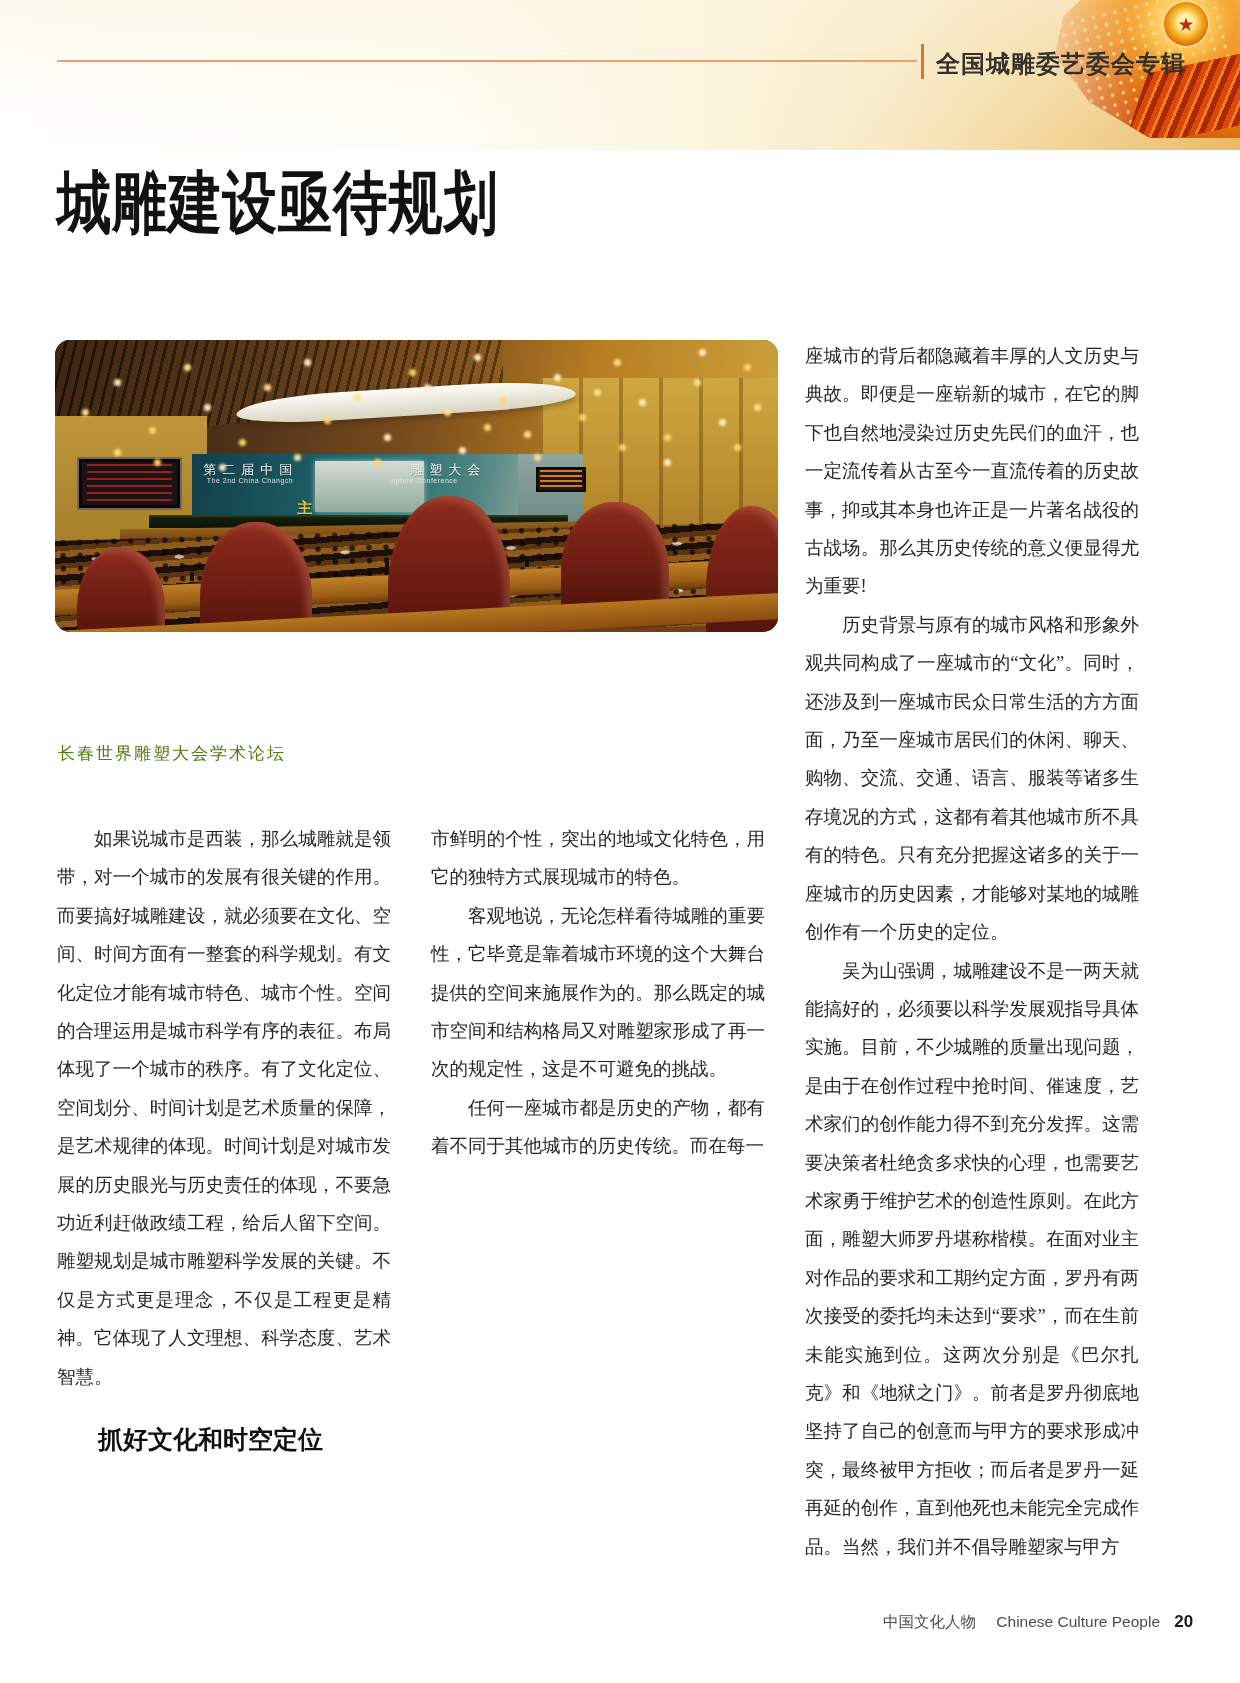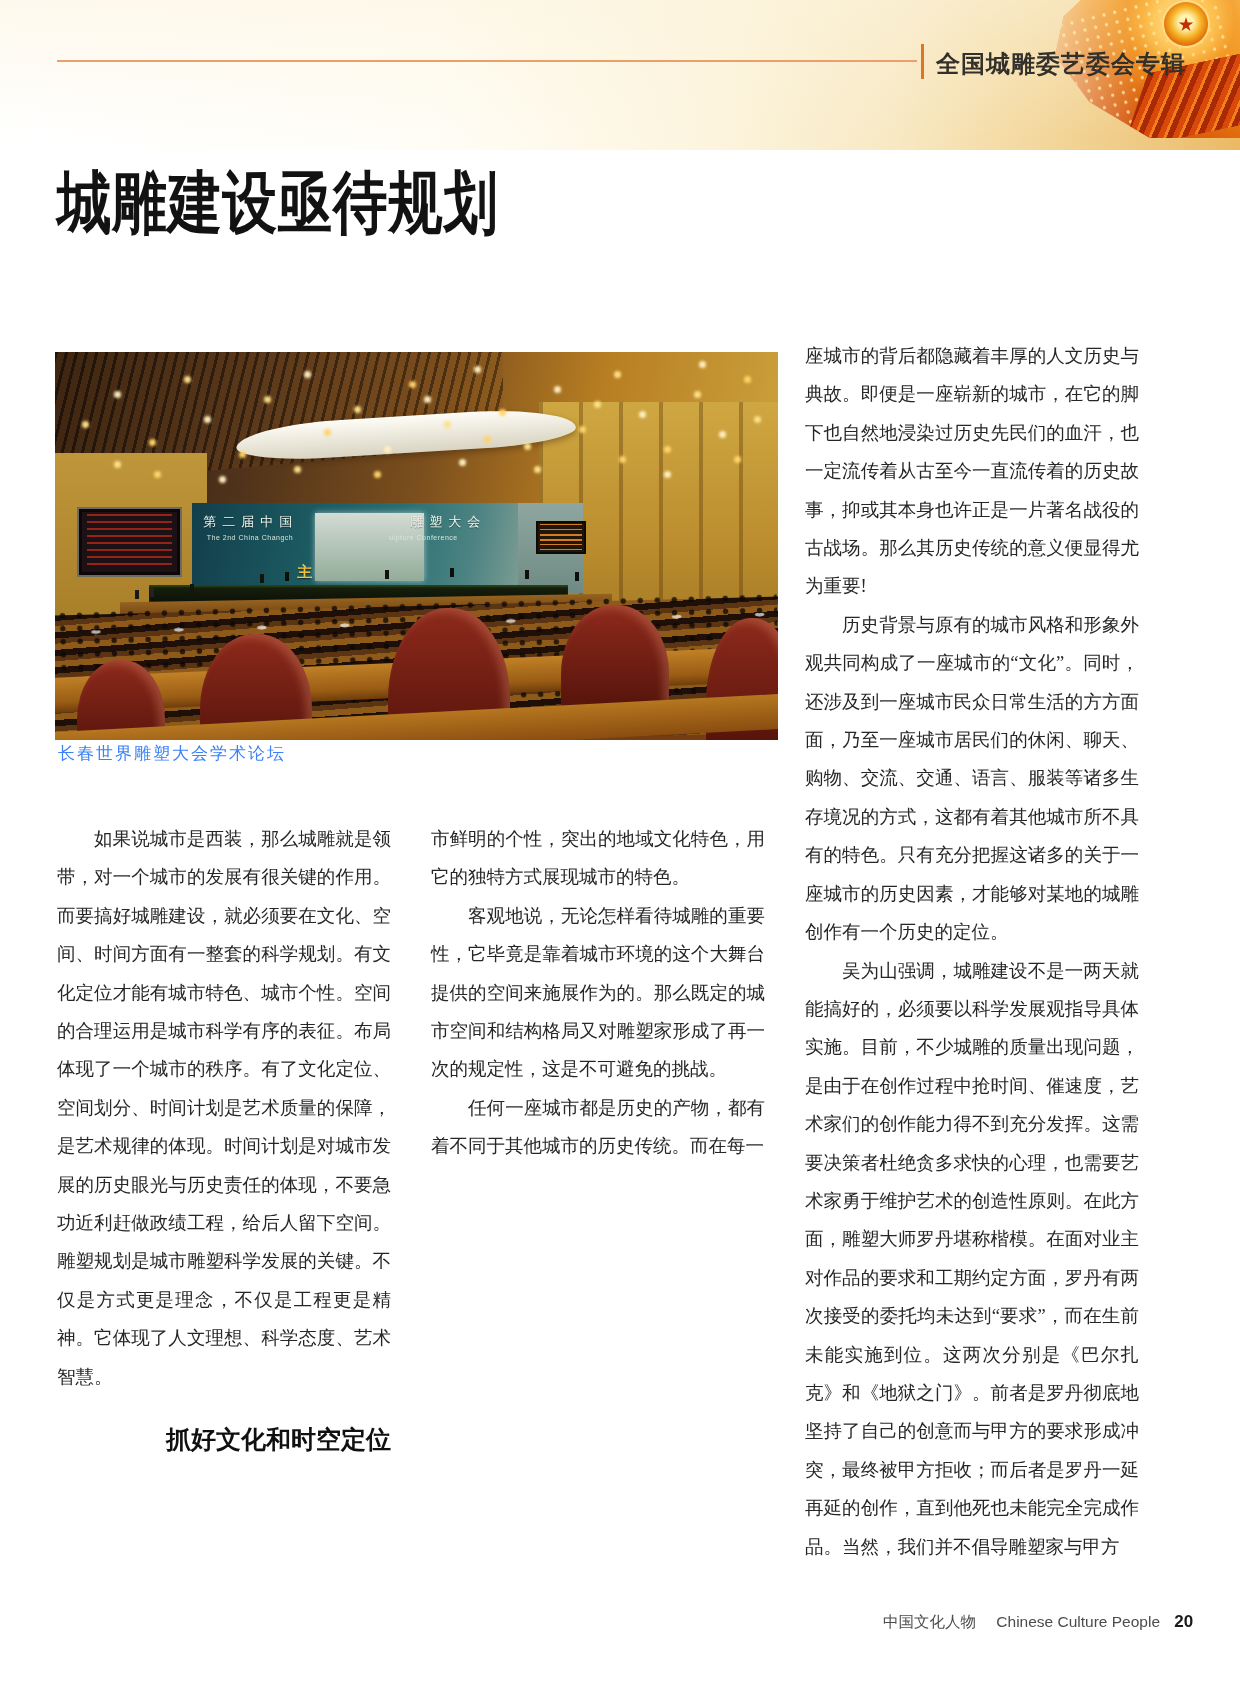--- a/index.html
+++ b/index.html
@@ -57,22 +57,23 @@
   
   .page-title {
     position:absolute; left:57px; top:158px; margin:0; white-space:nowrap;
     font-family:"Liberation Serif","DejaVu Serif",serif;
     font-weight:900; font-size:68px; color:#121212; letter-spacing:1px;
     transform:scaleX(0.8); transform-origin:left center;
   }
 
   
   .photo {
-    position:absolute; left:55px; top:352px; width:723px; height:388px; overflow:hidden;
+    position:absolute; left:55px; top:340px; width:723px; height:292px; overflow:hidden;
     background:linear-gradient(180deg,#352012 0%,#6b4518 28%,#a87c28 46%,#8a5c1c 60%,#3d2410 68%,#743f12 100%);
+    border-radius:15px;
   }
   .ph { position:absolute; }
   .ph-ceiling { left:0; top:0; width:100%; height:40%;
     background:linear-gradient(100deg,#2b1a0e 0%,#50331a 28%,#7c4f1d 52%,#b87e22 74%,#cba23d 100%); }
   .ph-slats { left:0; top:0; width:62%; height:34%;
     background:repeating-linear-gradient(104deg, rgba(18,9,4,.55) 0 3px, rgba(126,76,28,.28) 3px 10px);
     transform:skewY(-5deg); transform-origin:left top; opacity:.85; }
   .ph-panel { left:25%; top:16.5%; width:47%; height:9.5%;
     background:linear-gradient(#fefdf6,#d9d4c2); border-radius:45% 45% 40% 40% / 85% 85% 60% 60%;
     transform:rotate(-3.5deg); box-shadow:0 3px 6px rgba(40,20,5,.35); }
@@ -155,39 +156,39 @@
       60px 110px 3px 1px #ffe18a, 610px 120px 3px 1px #fff0c0, 680px 105px 3px 1px #ffd469,
       540px 50px 3px 1px #ffe18a, 370px 45px 3px 1px #fff0c0, 430px 85px 3px 1px #ffd469; }
   .ph-people { left:0; top:0; width:4px; height:9px; background:transparent;
     box-shadow: 205px 222px 0 0 #10140c, 230px 220px 0 0 #0d100a, 330px 218px 0 0 #11130d,
       395px 216px 0 0 #0c0e0a, 470px 218px 0 0 #101209, 520px 220px 0 0 #0c0f0b,
       80px 238px 0 0 #1a1a16, 95px 236px 0 0 #23231d, 135px 232px 0 0 #15150f; }
 
   .caption {
     position:absolute; left:58px; top:742px;
     font-family:"Liberation Serif","DejaVu Serif",serif;
-    font-size:17px; color:#3b82f6; letter-spacing:2px;
+    font-size:17px; color:#4d7c0f; letter-spacing:2px;
   }
 
   
   .column {
     position:absolute; width:334px;
     font-size:18.5px; line-height:38.4px; text-align:justify;
     color:var(--text,#262626);
   }
   .col1 { left:57px;  top:820px; }
   .col2 { left:431px; top:820px; }
   .col3 { left:805px; top:337px; }
   .seg { margin:0; }
   .seg-para { text-indent:2em; }
   .seg-cont { text-indent:0; }
   .seg-heading {
     font-family:"Liberation Sans","DejaVu Sans",sans-serif;
     font-weight:bold; font-size:25px; color:#101010;
-    margin:26px 0 16px 0; line-height:34px; text-indent:41px; text-align:right;
+    margin:26px 0 16px 0; line-height:34px; text-indent:41px; text-align:left;
   }
 
   
   .footer {
     position:absolute; left:883px; top:1612px; white-space:nowrap;
     font-family:"Liberation Sans","DejaVu Sans",sans-serif;
     font-size:15.5px; color:#4c4c4c;
   }
   .footer .en { margin-left:16px; }
   .footer .pageno { margin-left:10px; font-weight:bold; font-size:17px; color:#1a1a1a; }

